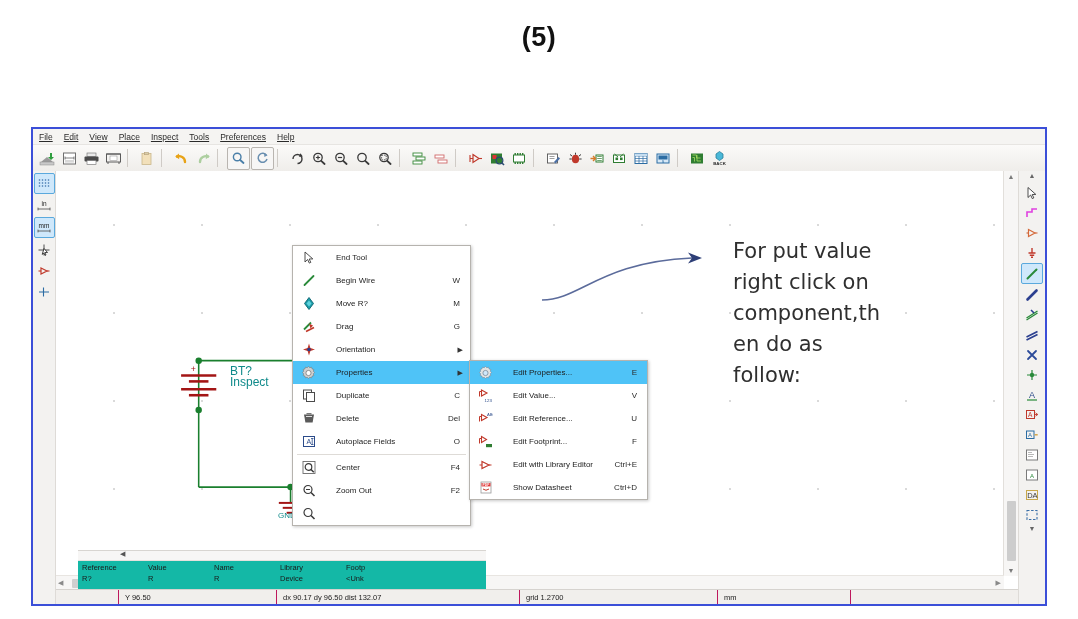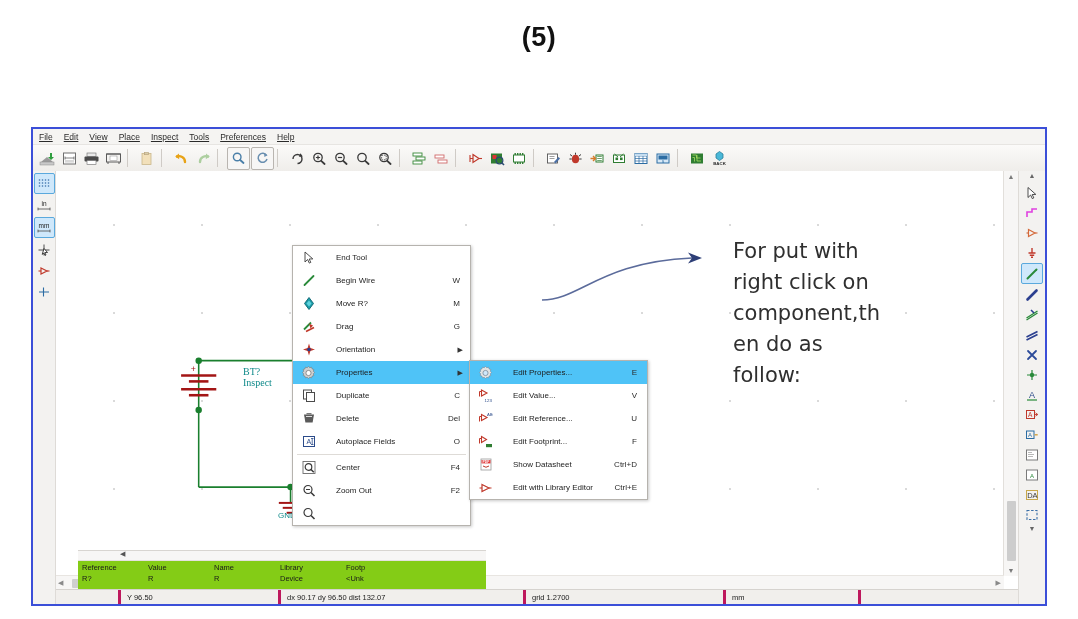--- a/index.html
+++ b/index.html
@@ -72,33 +72,33 @@
   .hscroll{
     position:absolute;left:0;right:14px;bottom:14px;height:14px;background:#f7f6f5;
     border-top:1px solid #e8e5e1;
   }
   .hscroll .thumb{position:absolute;left:16px;top:3px;width:175px;height:9px;background:#cfcfcf;border-radius:1px;}
   .hscroll .arw-l{position:absolute;left:2px;top:3px;font-size:7px;color:#8a8a8a;}
   .hscroll .arw-r{position:absolute;right:3px;top:3px;font-size:7px;color:#8a8a8a;}
   
   .fields-panel{
     position:absolute;left:22px;bottom:14px;width:408px;height:40px;
-    background:#84cc16;border-top:1px solid #d8d5d1;box-sizing:border-box;
+    background:#14b8a6;border-top:1px solid #d8d5d1;box-sizing:border-box;
   }
   .fields-scroll{height:9px;border-bottom:1px solid #e4e1dd;position:relative;background:#f7f6f5;}
   .fields-scroll .lt{position:absolute;left:42px;top:-1px;font-size:7px;color:#555;}
   .fld-grid{display:flex;padding:2px 4px 0 4px;font-size:7.5px;color:#1a1a1a;}
   .fld-col{width:66px;}
   .fld-col .h{font-weight:normal;}
   .fld-col .v{margin-top:2px;}
   .statusbar{
     position:absolute;left:0;right:0;bottom:0;height:14px;background:#f1efec;
     border-top:1px solid #d6d3cf;display:flex;align-items:center;font-size:7.5px;color:#1b1b1b;
   }
-  .sb-cell{padding:0 6px;height:100%;display:flex;align-items:center;border-right:3px solid #be185d;}
+  .sb-cell{padding:0 6px;height:100%;display:flex;align-items:center;border-right:1px solid #be185d;}
   .sb-c1{width:50px;}
   .sb-c2{width:145px;}
   .sb-c3{width:230px;}
   .sb-c4{width:185px;}
   .sb-c5{width:120px;}
   
   .ctx{
     position:absolute;background:#ffffff;border:1px solid #b6b3ae;
     box-shadow:1px 1px 3px rgba(0,0,0,.22);font-size:8px;color:#1c1c1c;z-index:40;
   }
@@ -430,21 +430,21 @@
             <path d="M232 341 h16"></path>
             <path d="M236 346 h8"></path>
           </g>
 
           <g stroke="#a31515" stroke-width="2" fill="none">
             <path d="M344 196 v40 M344 196 h7 M344 236 h7"></path>
           </g>
           <path d="M300 216 h44" stroke="#7a7a7a" stroke-width="1.6"></path>
         </svg>
 
-        <div style="position:absolute;left:174px;top:195px;font-size:10px;color:#0f8a8a;font-family:Liberation Serif, serif;line-height:11px;margin-left:13px;">
+        <div style="position:absolute;left:174px;top:195px;font-size:12px;color:#0f8a8a;font-family:Liberation Sans, sans-serif;line-height:11px;">
           <div>BT?</div>
           <div>Inspect</div>
         </div>
         <div style="position:absolute;left:222px;top:340px;font-size:8px;color:#0f8a8a;font-family:'Liberation Sans',sans-serif;">GND</div>
 
         <div class="ctx ctx-main">
 
           <div class="ctx-item">
             <span class="ic">
               <svg width="14" height="14" viewBox="0 0 14 14">
@@ -634,41 +634,41 @@
                   <path d="M3.5 2 L8.5 5 L3.5 8 Z" fill="none" stroke="#c0392b" stroke-width="1.1"></path>
                   <rect x="8" y="9.5" width="6" height="3.2" fill="#2f7d32"></rect>
                 </svg>
             </span>
             <span class="lbl">Edit Footprint...</span>
             <span class="acc">F</span>
           </div>
 
           <div class="ctx-item">
             <span class="ic">
+              <svg width="15" height="15" viewBox="0 0 15 15">
+                  <path d="M1.5 7.5 h2.5" stroke="#c0392b" stroke-width="1.1"></path>
+                  <path d="M4 4 L11 7.5 L4 11 Z" fill="none" stroke="#c0392b" stroke-width="1.2"></path>
+                  <path d="M11 7.5 h2.5" stroke="#c0392b" stroke-width="1.1"></path>
+                </svg>
+            </span>
+            <span class="lbl">Edit with Library Editor</span>
+            <span class="acc">Ctrl+E</span>
+          </div>
+
+          <div class="ctx-item">
+            <span class="ic">
               <svg width="14" height="14" viewBox="0 0 14 14">
                   <rect x="2" y="1.5" width="10" height="11" fill="#fff" stroke="#9a9a9a" stroke-width=".8"></rect>
                   <rect x="2.5" y="2.5" width="9" height="3.4" fill="#e03a3a"></rect>
                   <text x="7" y="5.4" font-size="3.4" fill="#fff" text-anchor="middle" font-family="sans-serif" font-weight="bold">PDF</text>
                   <path d="M4 8.5 q3 2.5 6 0" stroke="#c0392b" stroke-width="1" fill="none"></path>
                 </svg>
             </span>
             <span class="lbl">Show Datasheet</span>
             <span class="acc">Ctrl+D</span>
-          </div>
-
-          <div class="ctx-item">
-            <span class="ic">
-              <svg width="15" height="15" viewBox="0 0 15 15">
-                  <path d="M1.5 7.5 h2.5" stroke="#c0392b" stroke-width="1.1"></path>
-                  <path d="M4 4 L11 7.5 L4 11 Z" fill="none" stroke="#c0392b" stroke-width="1.2"></path>
-                  <path d="M11 7.5 h2.5" stroke="#c0392b" stroke-width="1.1"></path>
-                </svg>
-            </span>
-            <span class="lbl">Edit with Library Editor</span>
-            <span class="acc">Ctrl+E</span>
           </div>
         </div>
 
       </div>
 
       <div class="vscroll">
         <div class="arw">▲</div>
         <div class="thumb"></div>
         <div class="arw">▼</div>
       </div>
@@ -827,18 +827,18 @@
 
   </div>
 </div>
 
 <svg class="anno-arrow" width="190" height="70" viewBox="0 0 190 70">
   <path d="M2 52 C40 52 60 14 152 10" fill="none" stroke="#5b6b9b" stroke-width="1.6"></path>
   <path d="M148 4.5 L162 10 L148 15.5 L152 10 Z" fill="#2e3f77"></path>
 </svg>
 
 <div class="anno-text">
-  <div>For put with</div>
+  <div>For put value</div>
   <div>right click on</div>
   <div>component,th</div>
   <div>en do as</div>
   <div>follow:</div>
 </div>
 
 </body></html>

